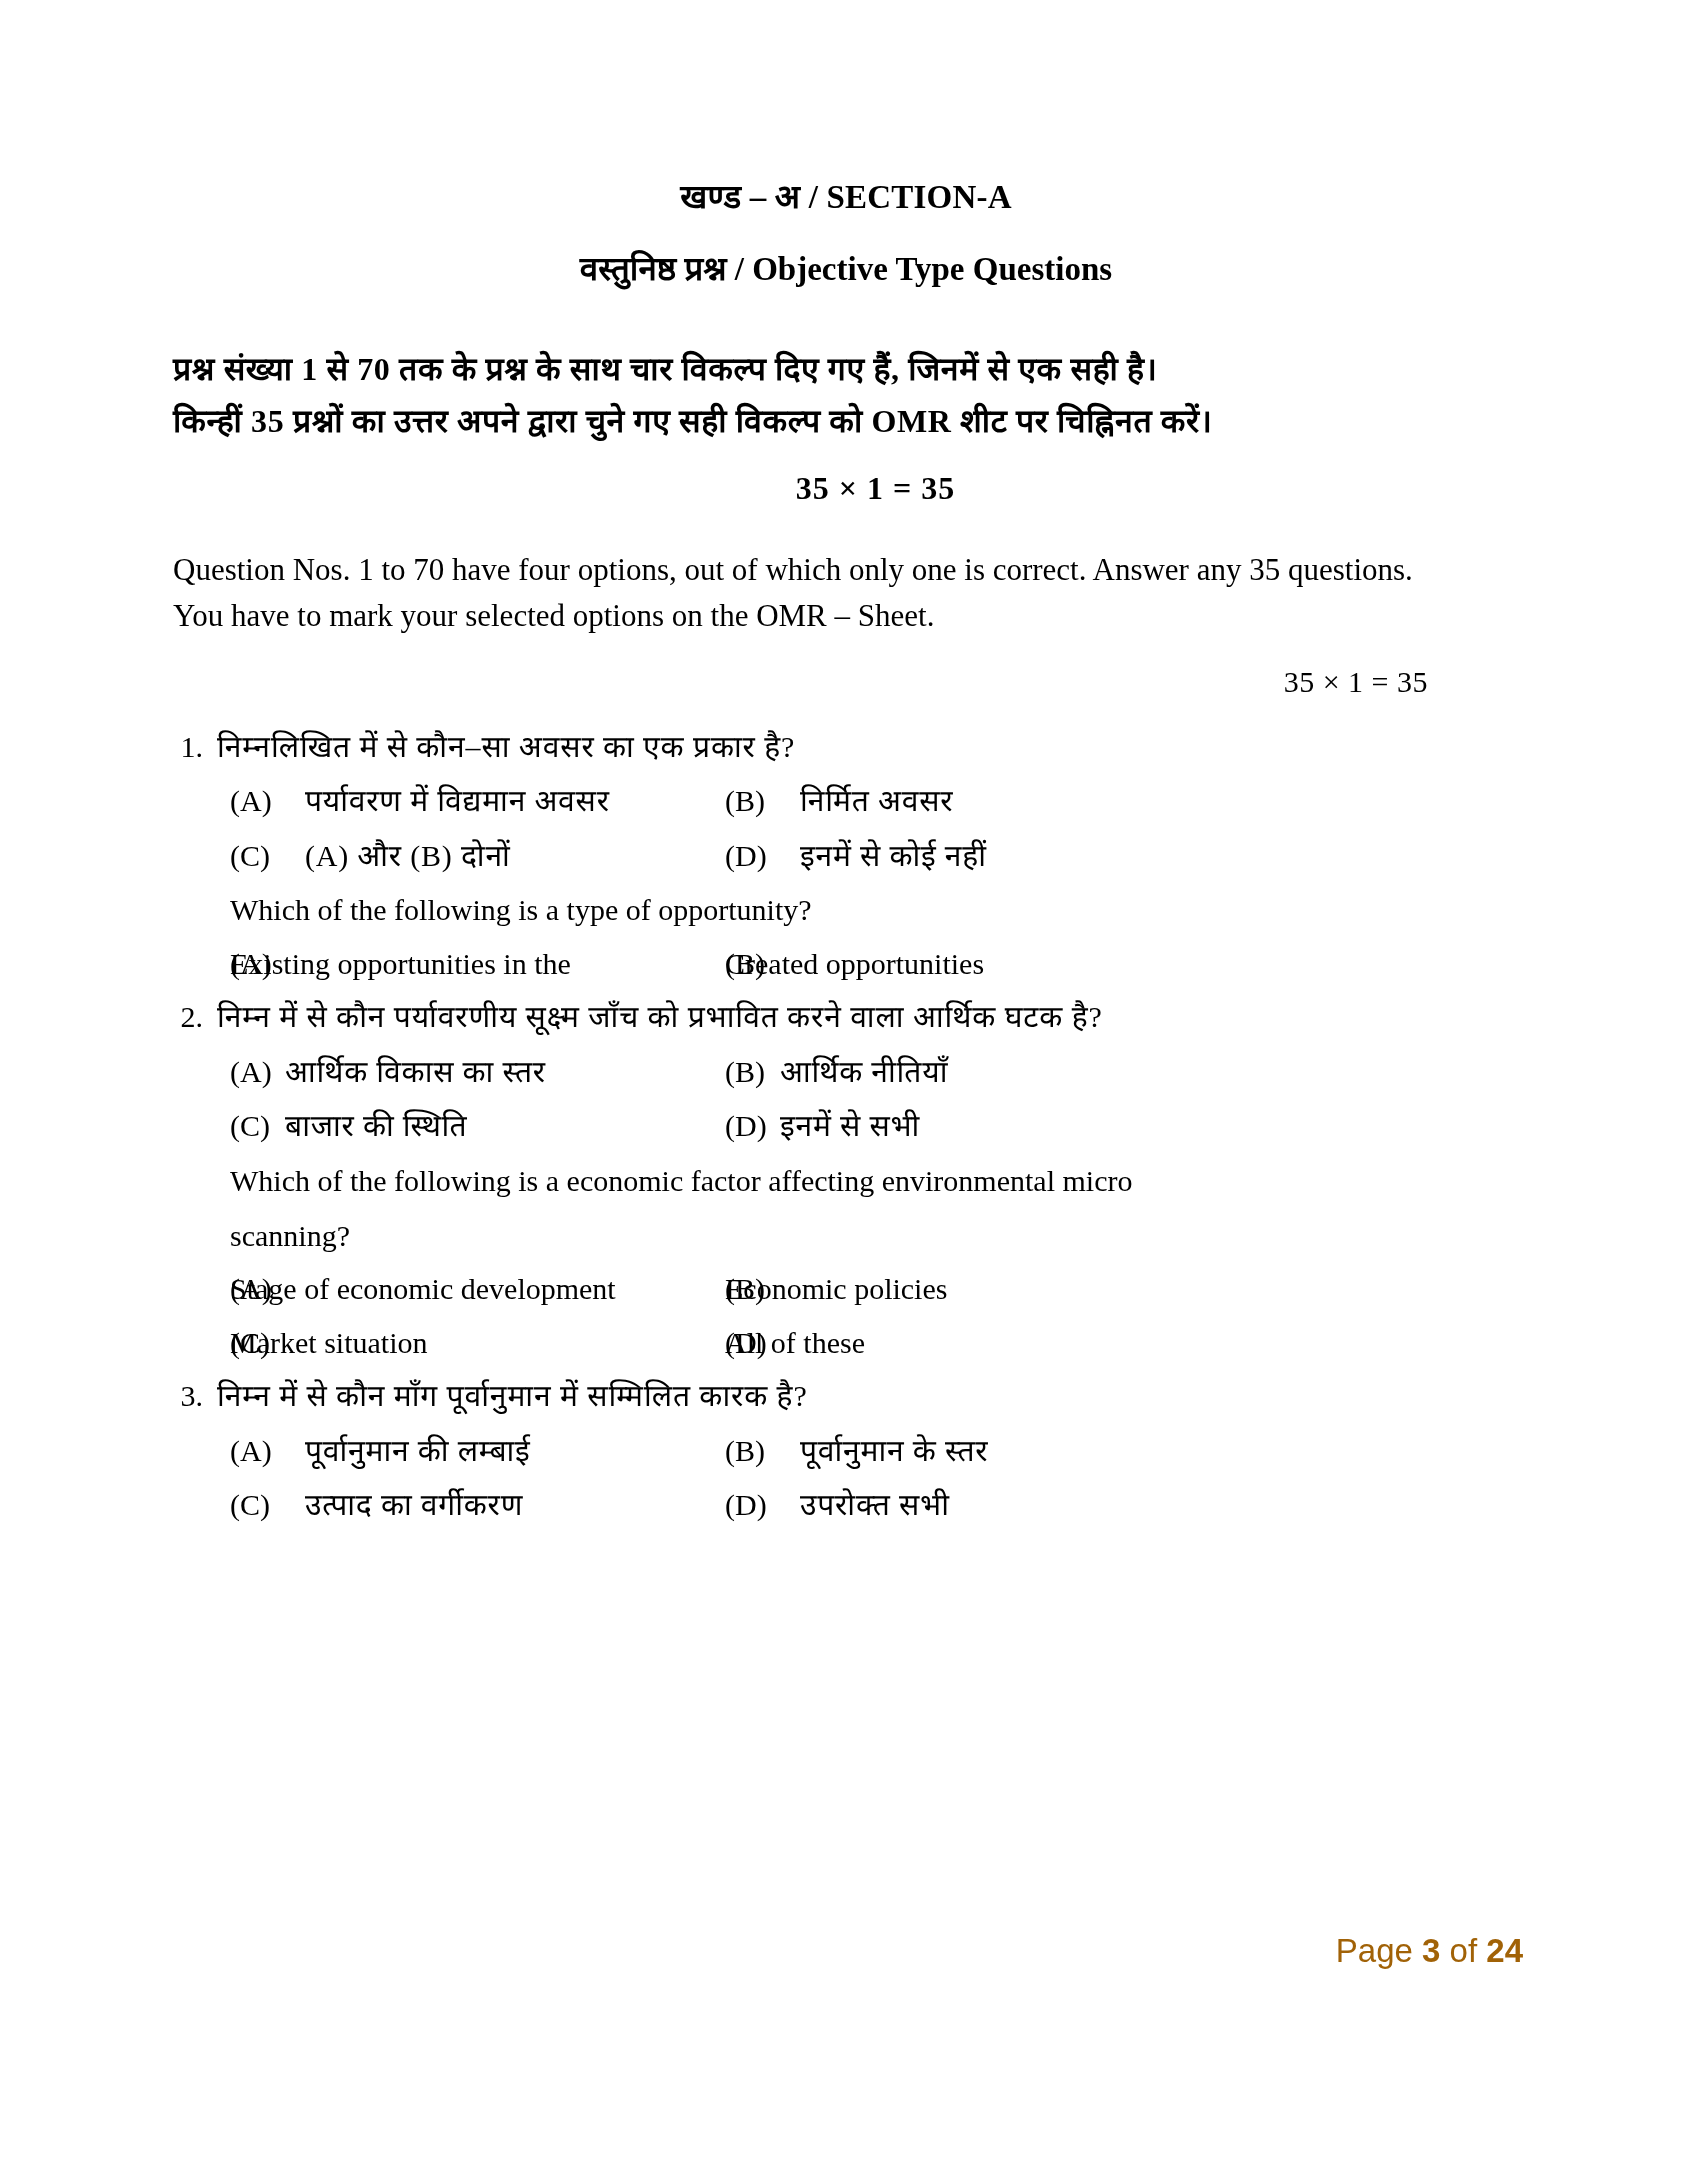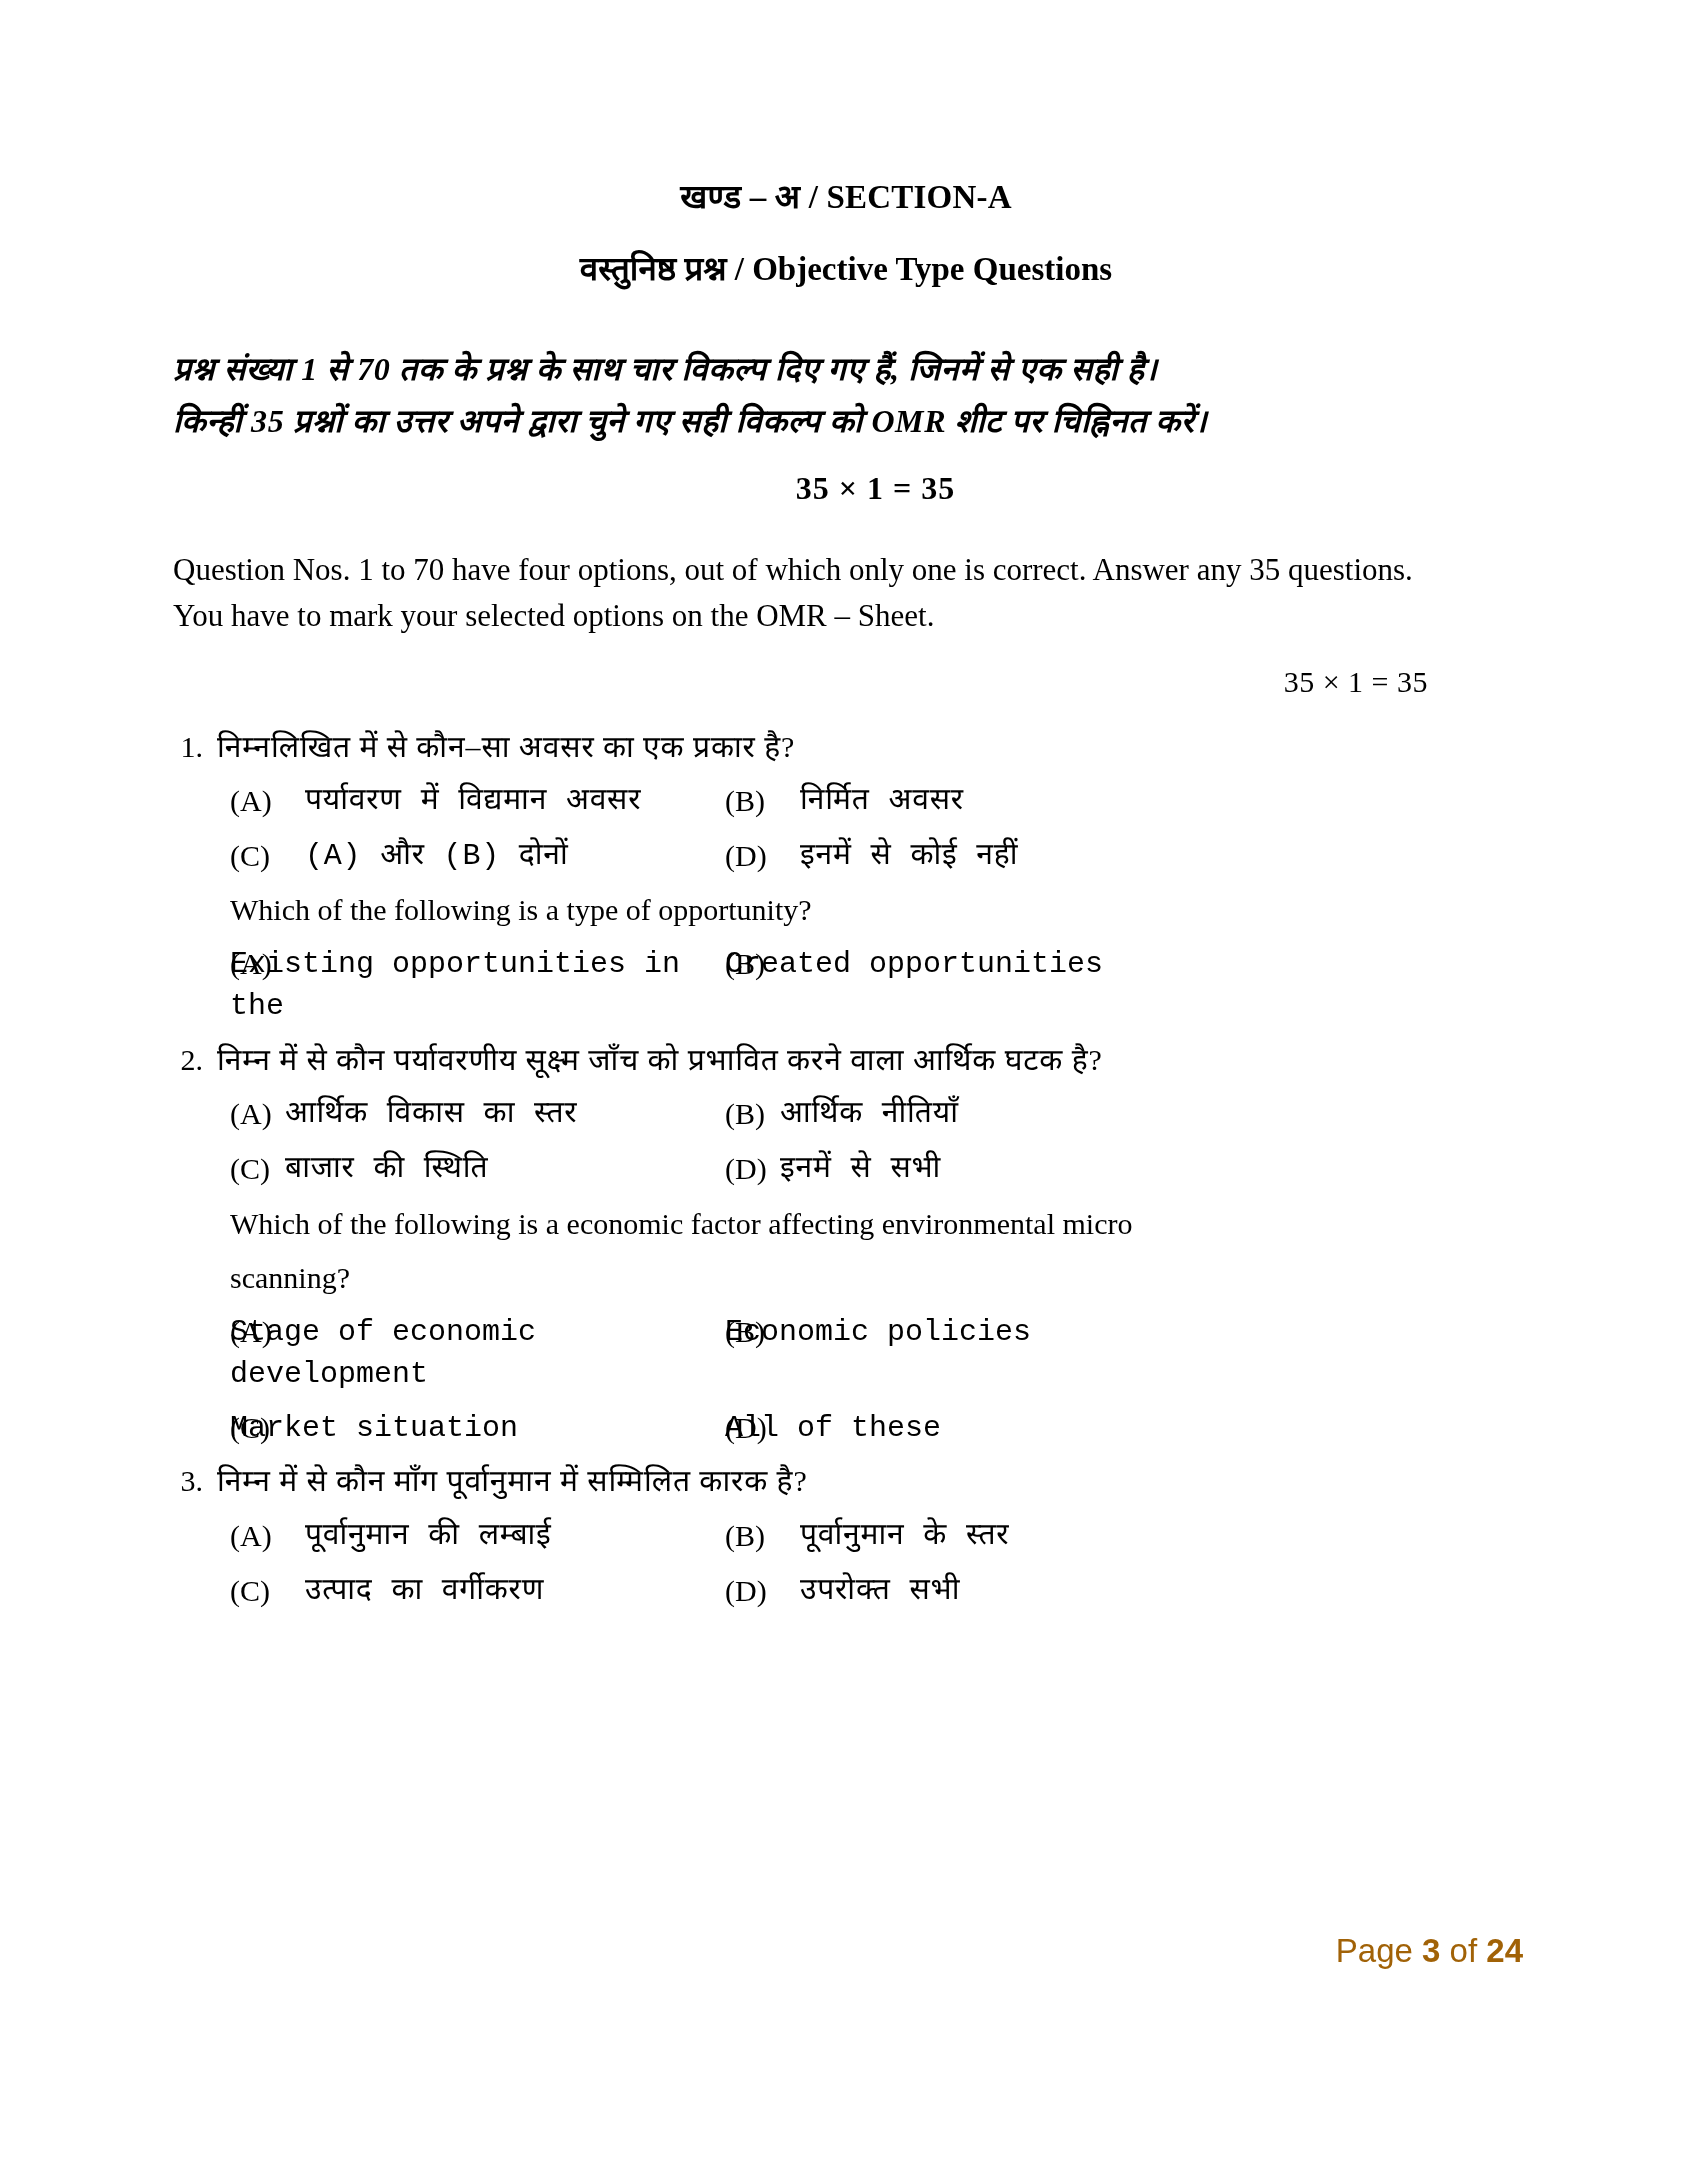--- a/index.html
+++ b/index.html
@@ -43,21 +43,20 @@
     font-weight: bold;
     font-size: 33px;
     margin-top: 32px;
     line-height: 1.2;
   }
 
   
   .hindi-instr {
     font-family: "Liberation Serif", "DejaVu Serif", serif;
     font-weight: bold;
-    font-style: italic;
     font-size: 32px;
     line-height: 1.62;
     margin-top: 55px;
     text-align: justify;
     text-justify: inter-word;
     letter-spacing: 0.6px;
   }
   .hindi-instr .ln {
     display: block;
     white-space: nowrap;
@@ -136,21 +135,20 @@
   .opt.col2 { flex: 1 1 auto; }
   .opt-lbl {
     flex: 0 0 auto;
     white-space: nowrap;
   }
   .opt-lbl.wide { width: 75px; }
   .opt-lbl.narrow { width: 55px; }
   .opt-lbl.tight { width: 0; }
   .opt-txt {
     letter-spacing: 0.8px;
-    font-family: Liberation Mono, monospace;
   }
   .opt-txt.en { letter-spacing: 0; }
 
   .cont-line {
     padding-left: 114px;
     font-size: 30px;
     margin-top: 10px;
   }
 
   

